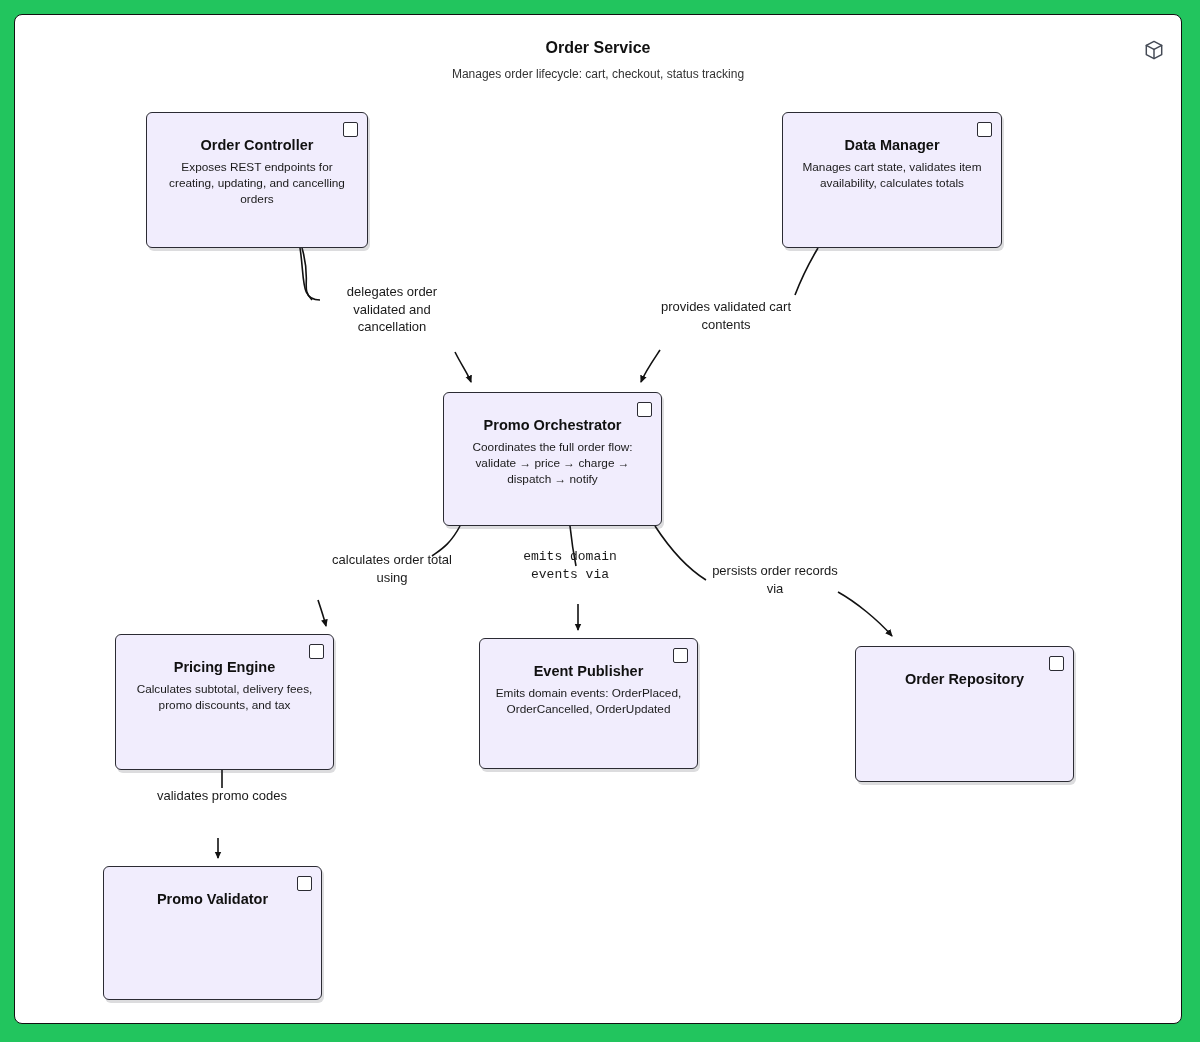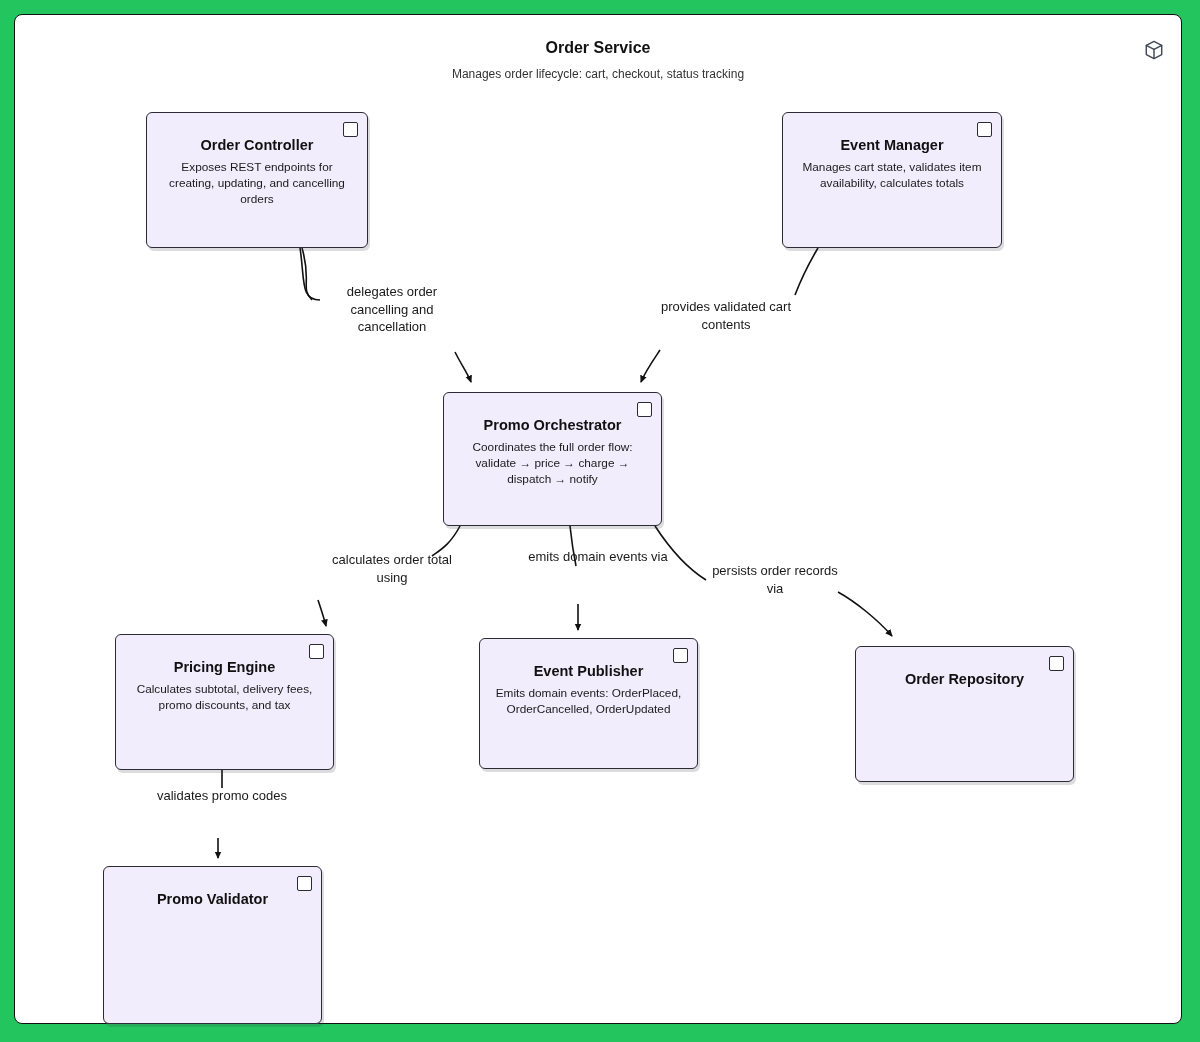--- a/index.html
+++ b/index.html
@@ -153,21 +153,21 @@
   </svg>
 
   <div class="node" style="left:126px; top:112px; width:222px; height:136px;margin-left:20px;">
     <div class="node-badge"></div>
     <div class="node-title">Order Controller</div>
     <div class="node-desc">Exposes REST endpoints for creating, updating, and cancelling orders</div>
   </div>
 
   <div class="node" style="left:782px; top:112px; width:220px; height:136px;">
     <div class="node-badge"></div>
-    <div class="node-title">Event Manager</div>
+    <div class="node-title">Data Manager</div>
     <div class="node-desc">Manages cart state, validates item availability, calculates totals</div>
   </div>
 
   <div class="node" style="left:443px; top:392px; width:219px; height:134px;">
     <div class="node-badge"></div>
     <div class="node-title">Promo Orchestrator</div>
     <div class="node-desc">Coordinates the full order flow: validate → price → charge → dispatch → notify</div>
   </div>
 
   <div class="node" style="left:479px; top:638px; width:219px; height:131px;">
@@ -180,30 +180,30 @@
     <div class="node-badge"></div>
     <div class="node-title">Pricing Engine</div>
     <div class="node-desc">Calculates subtotal, delivery fees, promo discounts, and tax</div>
   </div>
 
   <div class="node" style="left:855px; top:646px; width:219px; height:136px;">
     <div class="node-badge"></div>
     <div class="node-title">Order Repository</div>
   </div>
 
-  <div class="node" style="left:103px; top:866px; width:219px; height:158px;">
+  <div class="node" style="left:103px; top:866px; width:219px; height:134px;">
     <div class="node-badge"></div>
     <div class="node-title">Promo Validator</div>
   </div>
 
-  <div class="edge-label" style="left:322px; top:283px; width:140px;">delegates order cancelling and cancellation</div>
+  <div class="edge-label" style="left:322px; top:283px; width:140px;">delegates order validated and cancellation</div>
 
   <div class="edge-label" style="left:652px; top:298px; width:148px;">provides validated cart contents</div>
 
   <div class="edge-label" style="left:322px; top:551px; width:140px;">calculates order total using</div>
 
-  <div class="edge-label" style="left:528px; top:548px; width:140px;">emits domain events via</div>
+  <div class="edge-label" style="left:500px; top:548px; width:140px;font-family:Liberation Mono, monospace;">emits domain events via</div>
 
   <div class="edge-label" style="left:706px; top:562px; width:138px;">persists order records via</div>
 
   <div class="edge-label" style="left:152px; top:787px; width:140px;">validates promo codes</div>
 
 </div>
 
 </body></html>

